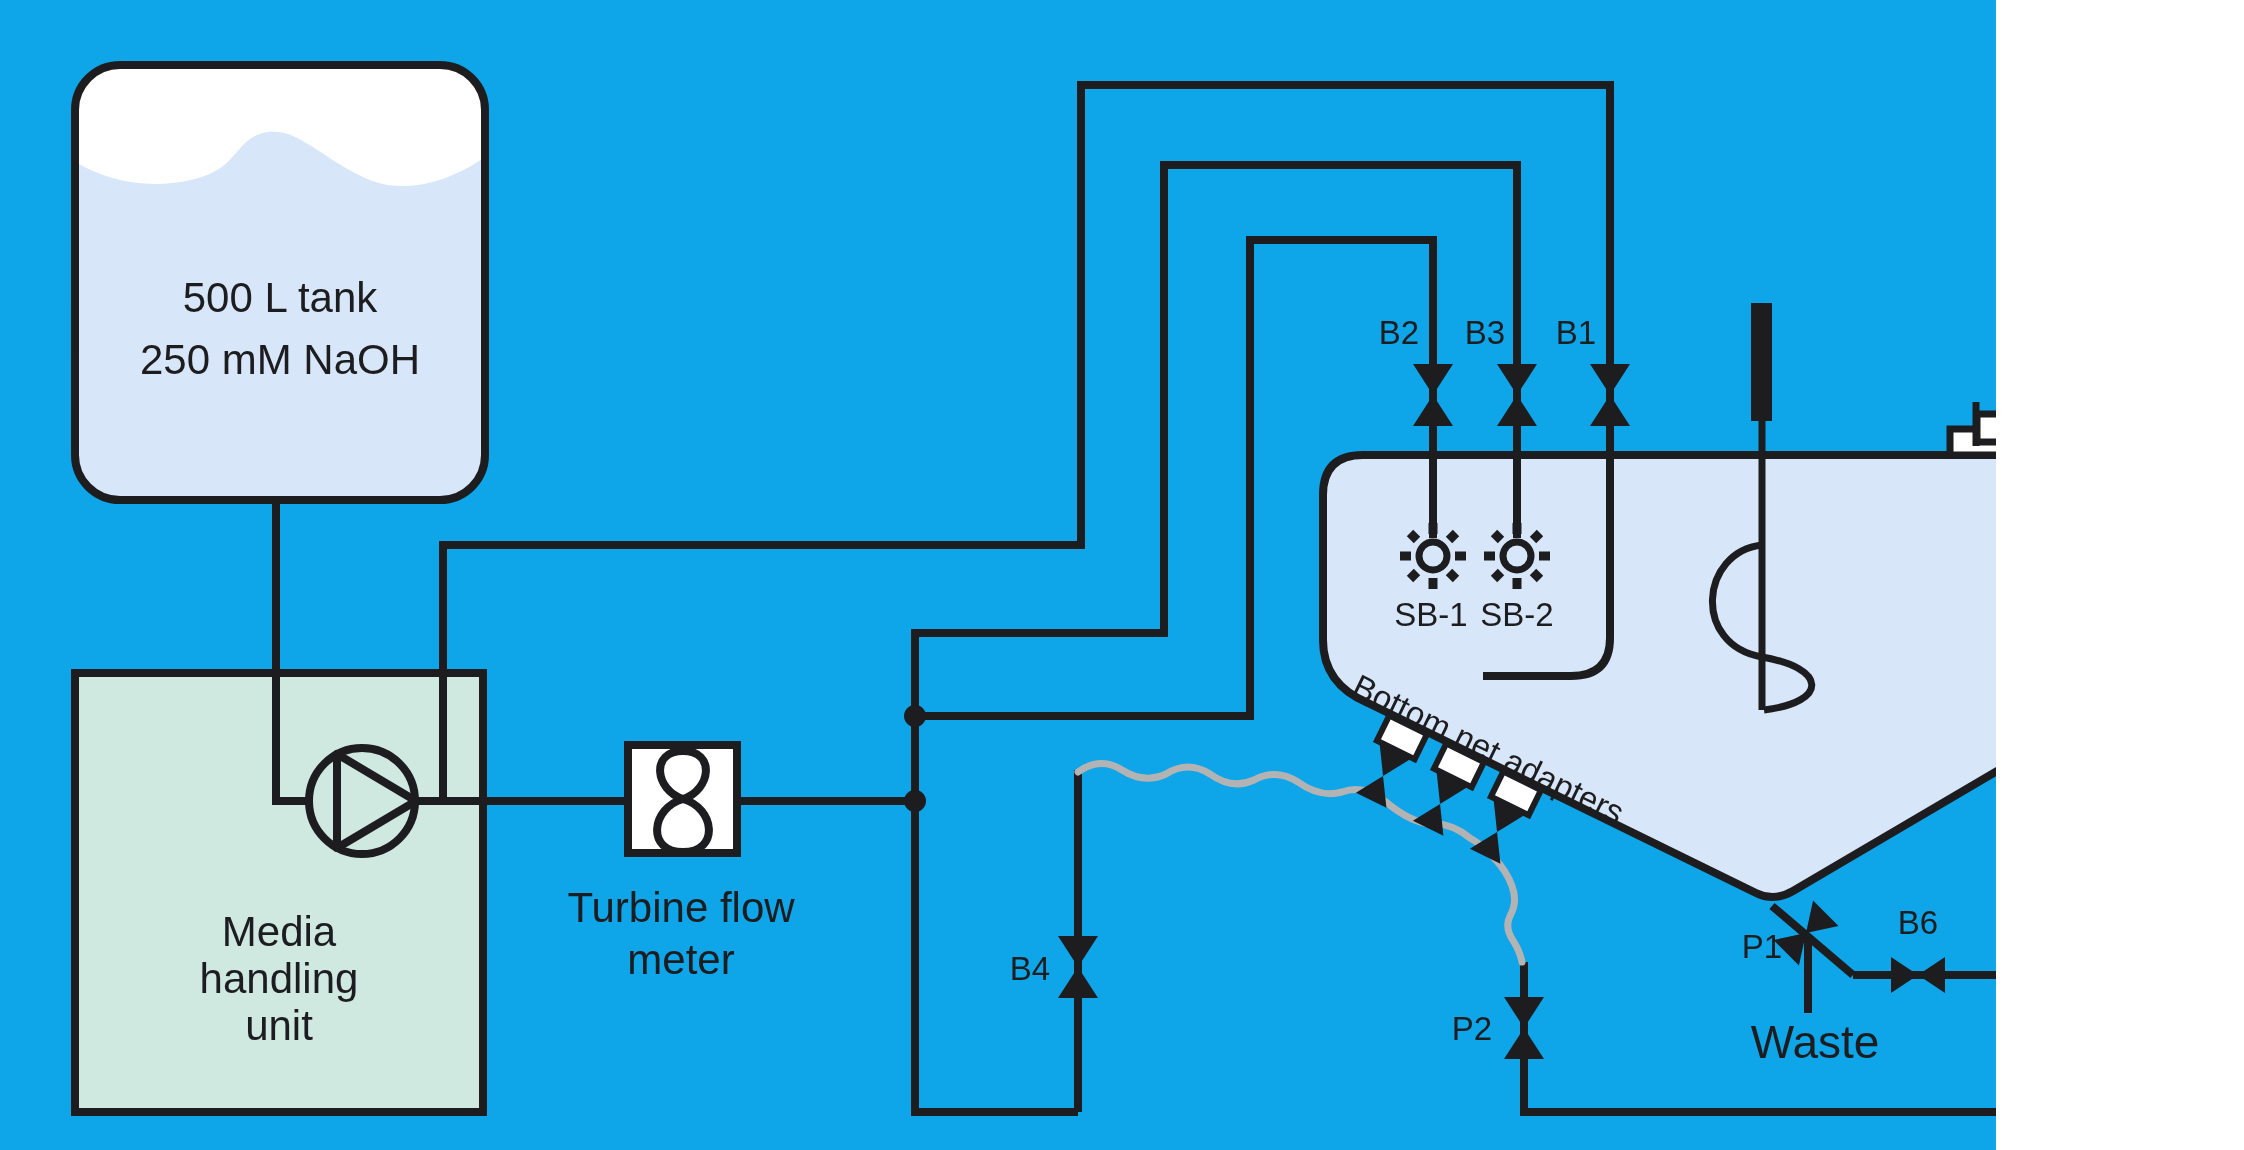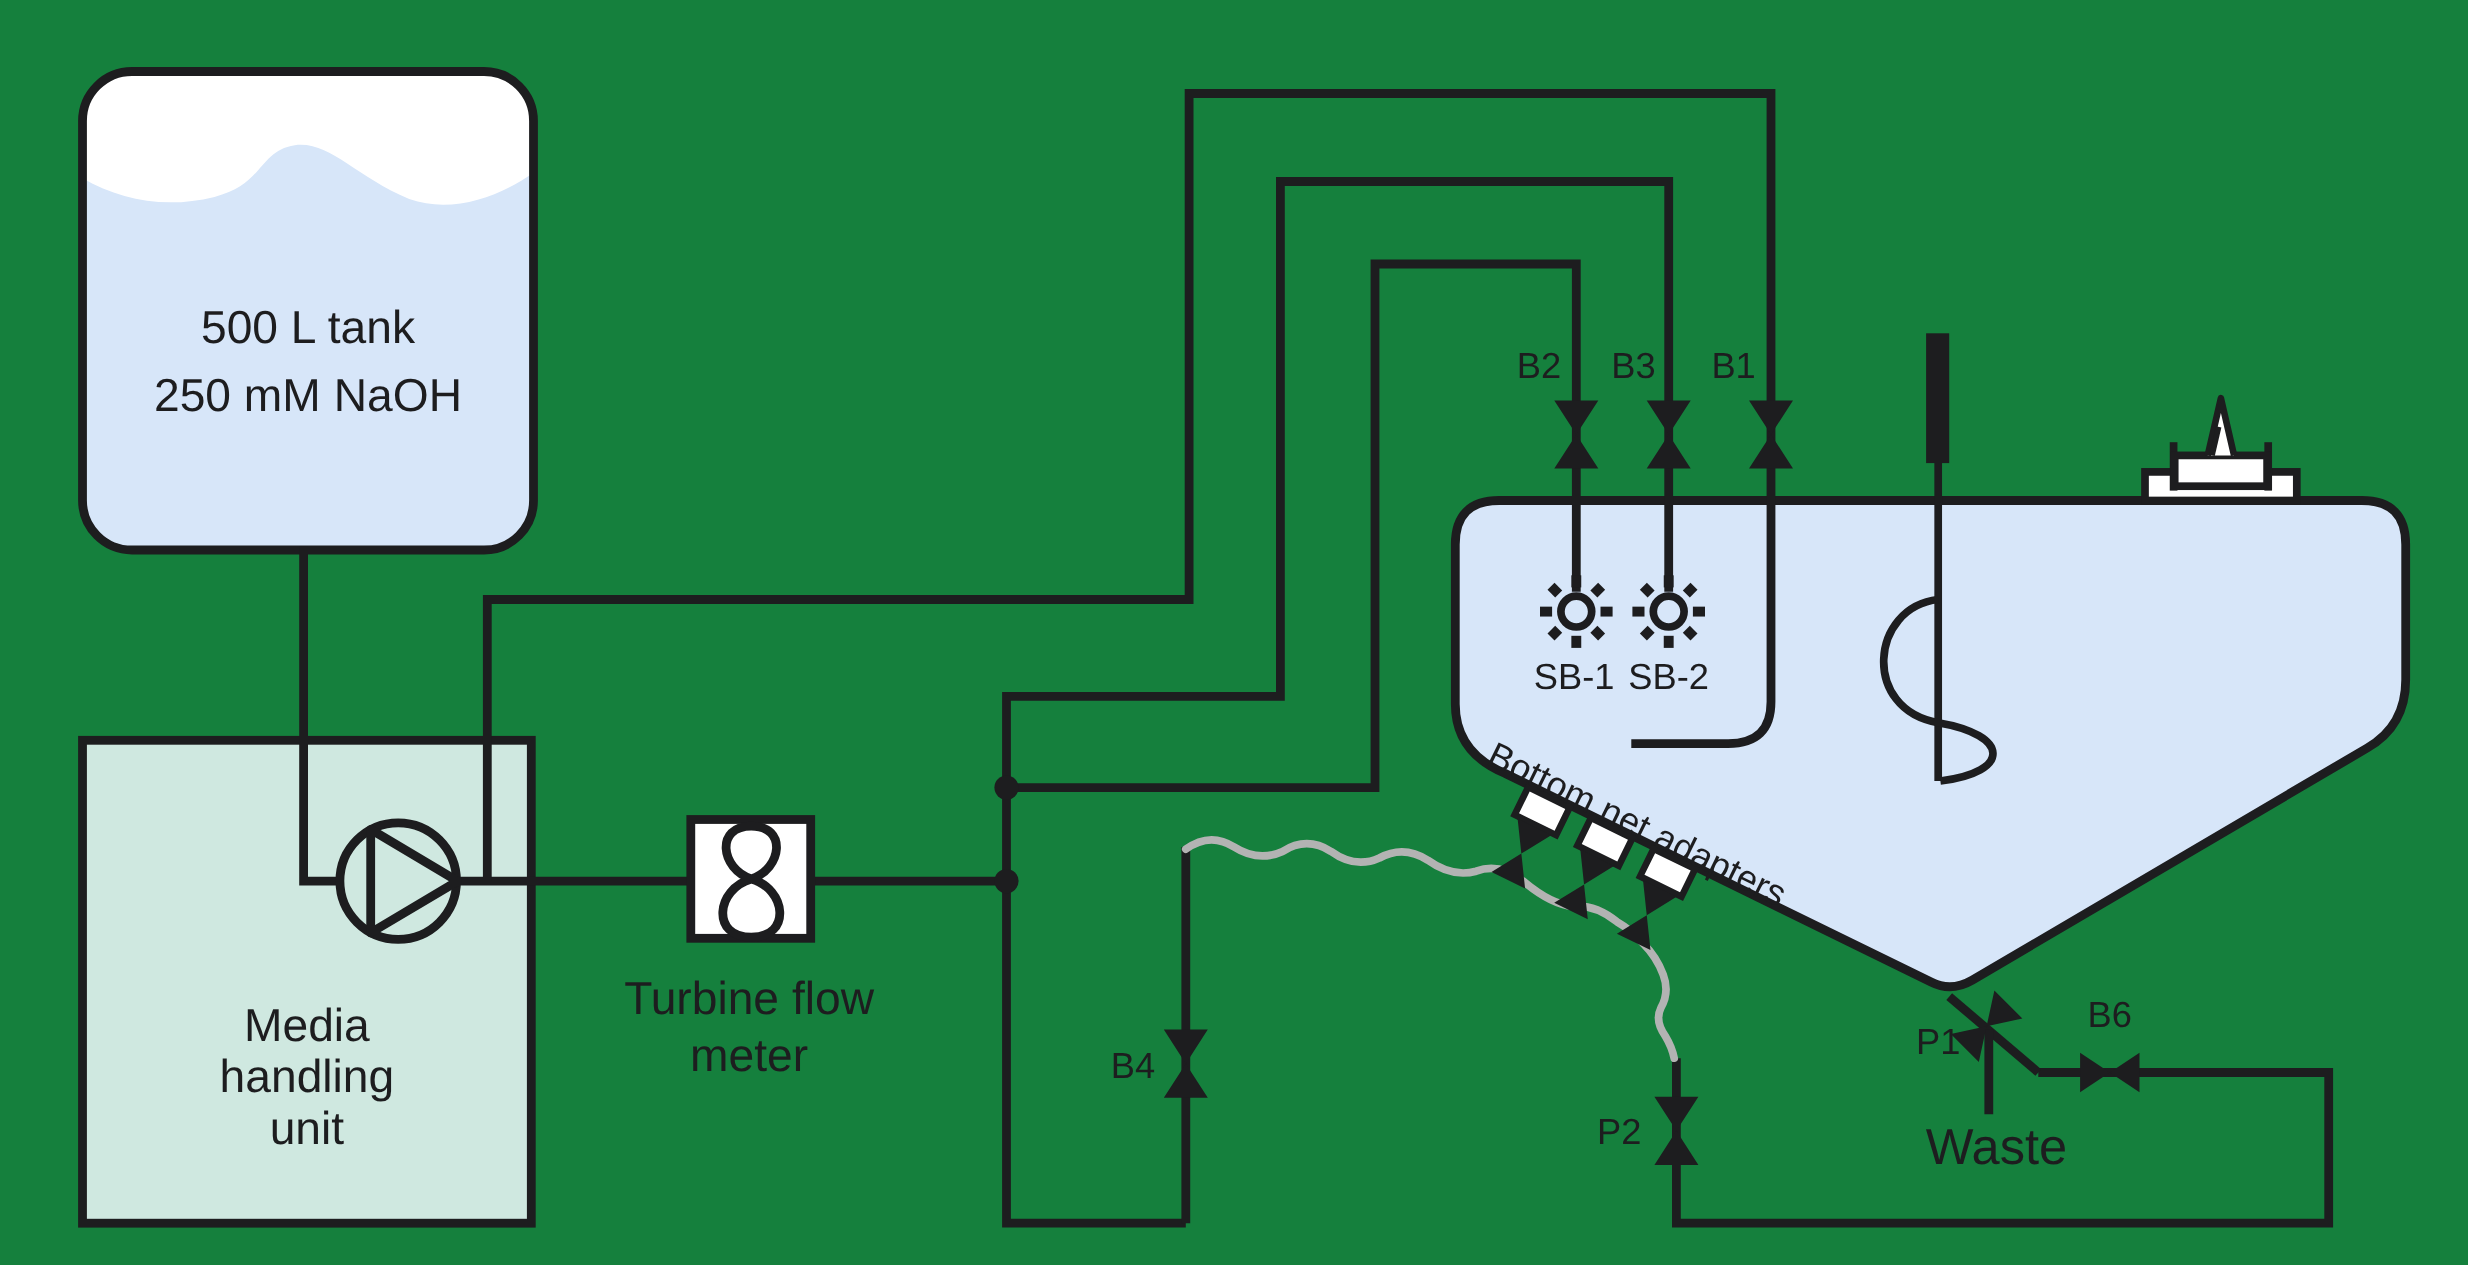--- a/index.html
+++ b/index.html
@@ -1,16 +1,16 @@
 <!DOCTYPE html>
 <html><head>
 <meta charset="utf-8">
 <style>
   html,body{margin:0;padding:0;background:#ffffff;}
-  .stage{width:2244px;height:1150px;position:relative;background:#15803d;overflow:hidden;}
+  .stage{width:1996px;height:1150px;position:relative;background:#0ea5e9;overflow:hidden;}
   svg{display:block;}
   text{font-family:"Liberation Sans","DejaVu Sans",sans-serif;}
   .lbl{font-size:33px;}
   .lbl-big{font-size:42px;}
   .lbl-waste{font-size:46px;}
 </style>
 </head>
 <body>
 
 <div class="stage">

